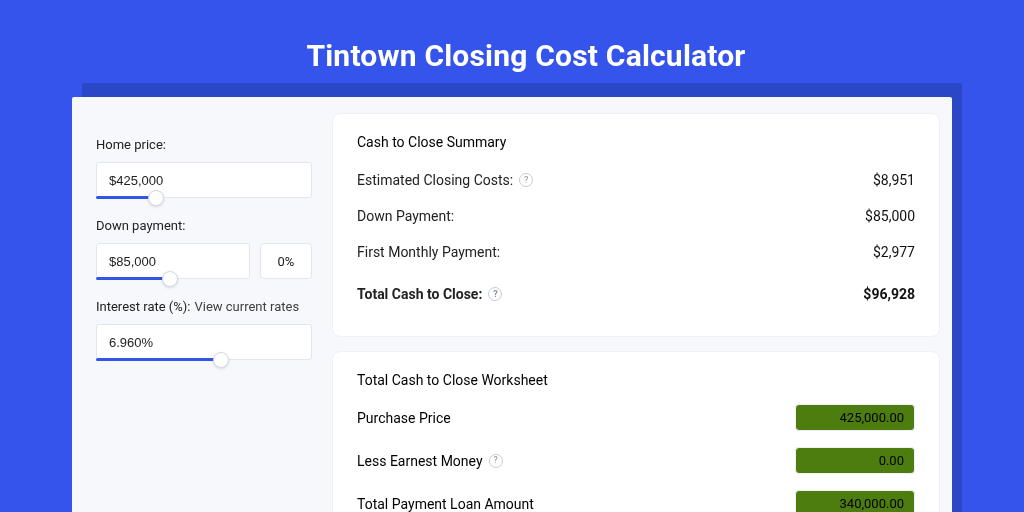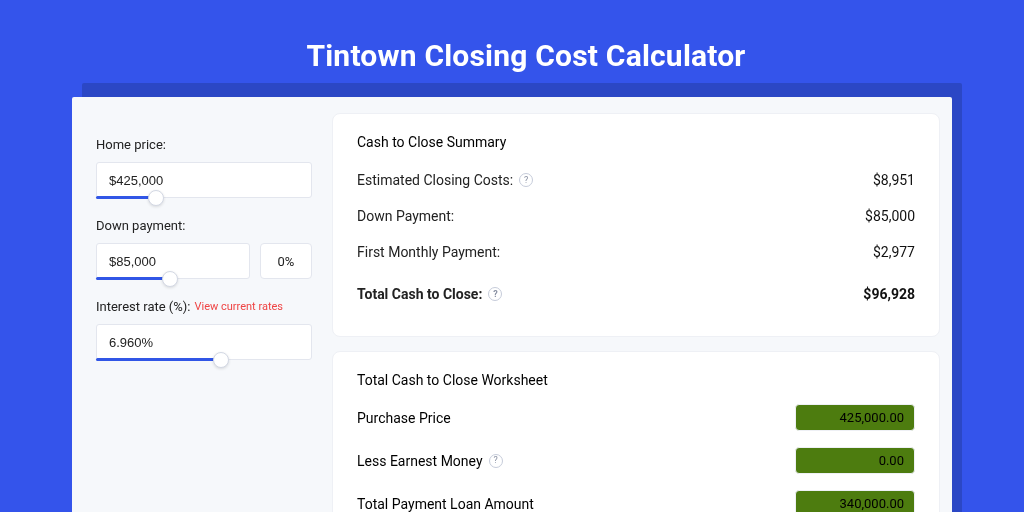--- a/index.html
+++ b/index.html
@@ -42,21 +42,21 @@
 
   
   .sidebar {
     width: 240px;
     padding: 28px 12px 12px 12px;
     font-size: 13px;
     color: #222;
   }
   .f-label { font-size: 13px; color: #222; display:flex; align-items:center; gap:4px;}
   .f-group { margin-bottom: 20px; }
-  .f-group .link { color: #ef4444; text-decoration: none; font-size: 11px; cursor: pointer; }
+  .f-group .link { color: #404040; text-decoration: none; font-size: 13px; cursor: pointer; }
   .t-input, .p-input {
     width: 100%;
     margin-top: 10px;
     height: 36px;
     border: 1px solid #e3e6ee;
     background: #fff;
     border-radius: 3px;
     padding: 12px 12px;
     font-size: 13px;
     color: #222;

